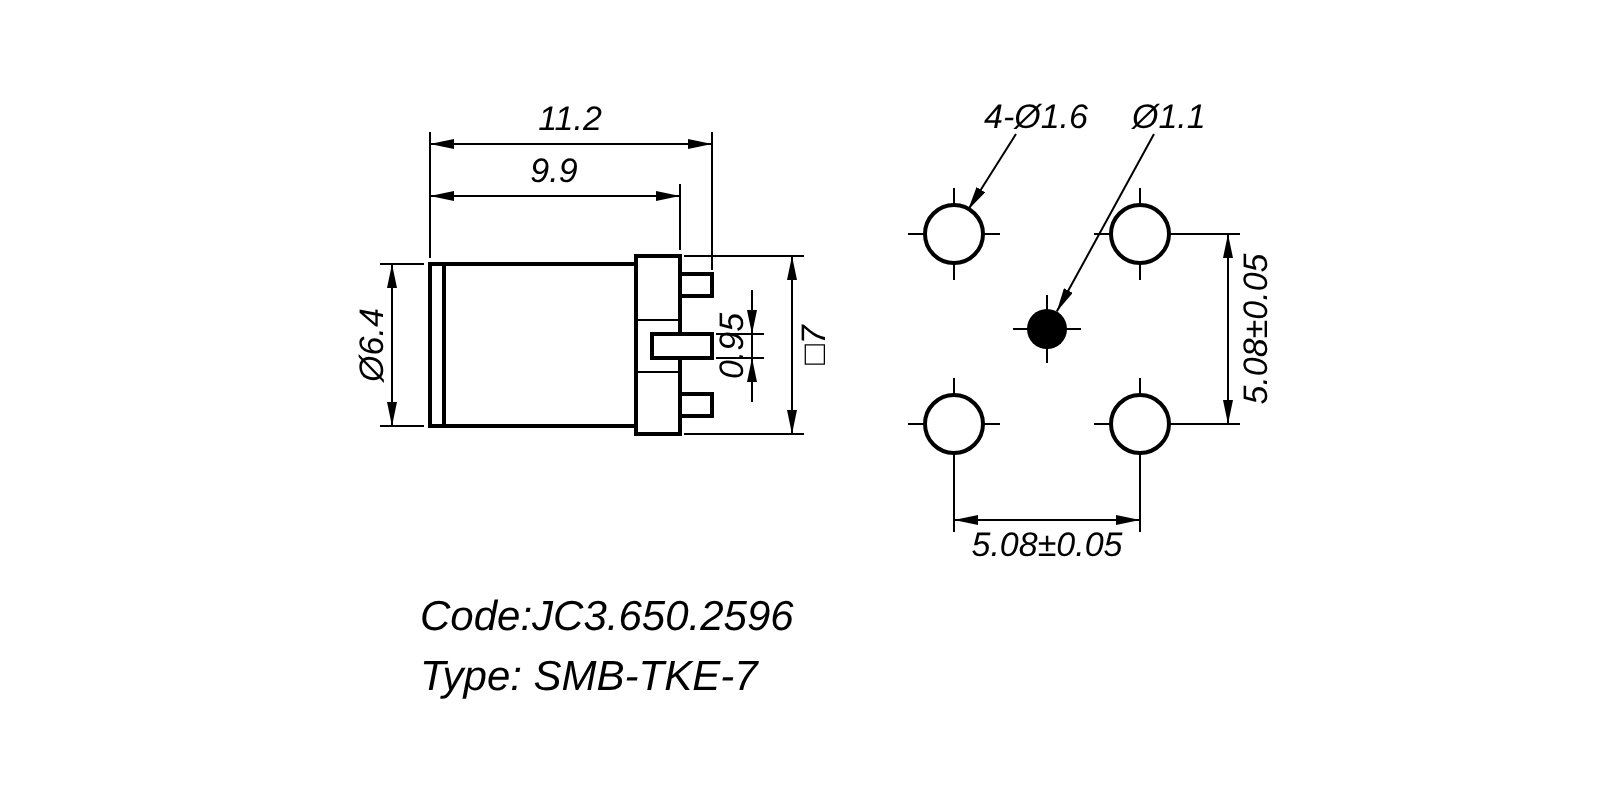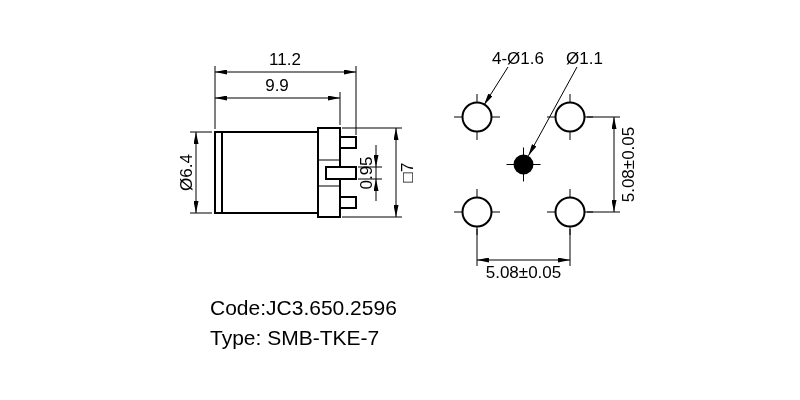--- a/index.html
+++ b/index.html
@@ -6,20 +6,21 @@
     margin: 0;
     padding: 0;
     background: #ffffff;
   }
   .canvas {
     position: relative;
     width: 800px;
     height: 400px;
     background: #ffffff;
     overflow: hidden;
+    font-style: italic;
   }
   svg { display: block; }
   .obj {
     stroke: #000000;
     stroke-width: 2;
     fill: #ffffff;
   }
   .obj line { fill: none; }
   .thin {
     stroke: #000000;

